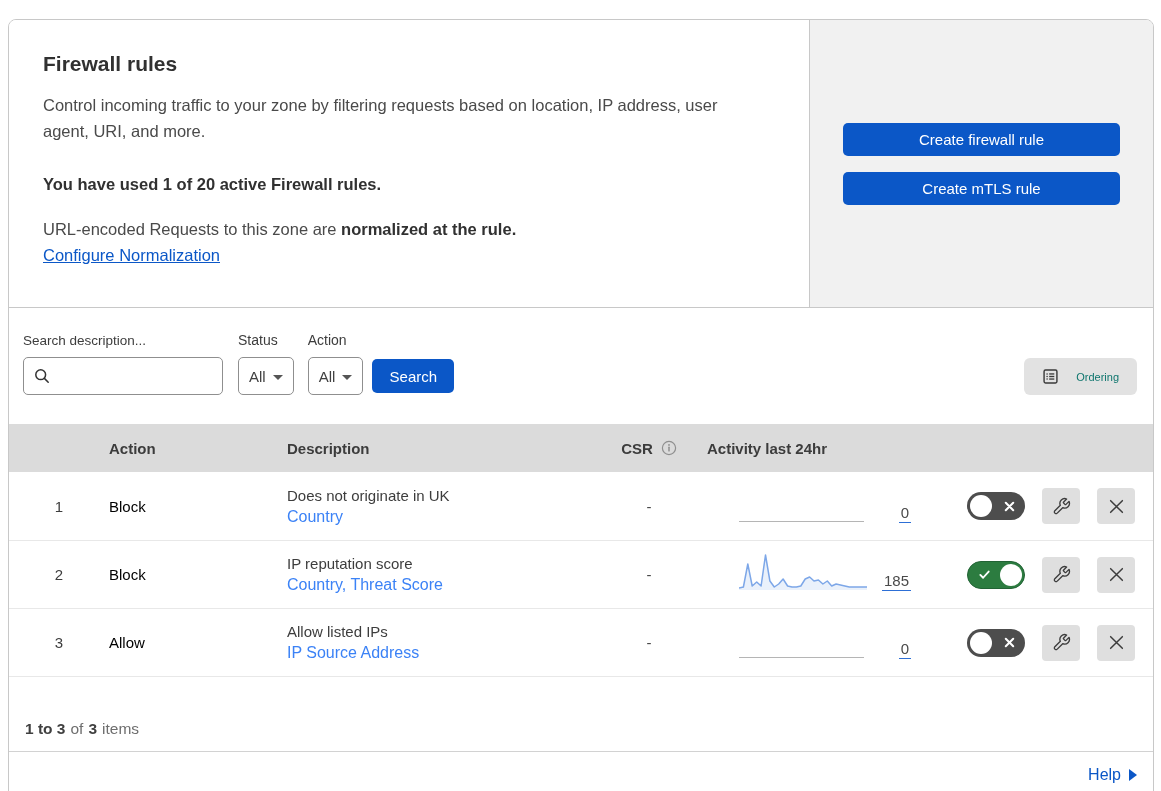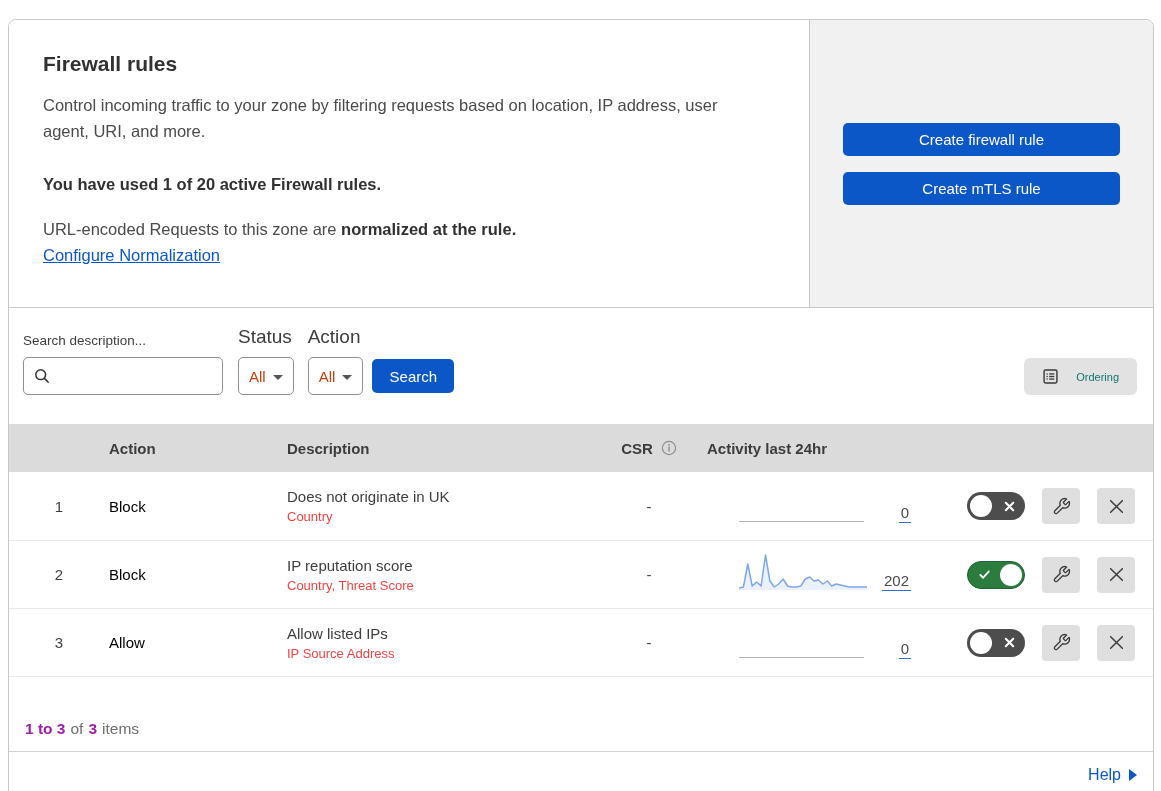--- a/index.html
+++ b/index.html
@@ -20,67 +20,67 @@
   .norm-link-line { margin-top:7px; }
   .top-right { width:343px; background:#f1f1f1; display:flex; flex-direction:column; justify-content:center; align-items:center; gap:16px; padding:0 33px; }
   .btn-primary {
     width:100%; height:33px; background:#0b57c7; color:#fff; border:none; border-radius:5px;
     font-size:15px; font-family:inherit; cursor:pointer; display:flex; align-items:center; justify-content:center;
   }
   
   .filter-bar { height:116px; display:flex; align-items:flex-end; padding:0 16px 29px 14px; }
   .fgroup { display:flex; flex-direction:column; }
   .fgroup .flabel { font-size:13.5px; color:#3d3d3d; margin-bottom:9px; }
-  .fgroup.status .flabel, .fgroup.action .flabel { font-size:19px; }
+  .fgroup.status .flabel, .fgroup.action .flabel { font-size:14px; }
   .search-box { width:200px; height:38px; border:1px solid #8f8f8f; border-radius:5px; display:flex; align-items:center; padding-left:10px; background:#fff; }
   .search-box input { border:none; outline:none; flex:1; height:100%; font-size:15px; font-family:inherit; background:transparent; margin-left:6px; }
   .fgroup.status { margin-left:15px; }
   .fgroup.action { margin-left:14px; }
-  .dropdown { height:38px; border:1px solid #8f8f8f; border-radius:5px; background:#fff; display:flex; align-items:center; padding:0 10px; gap:7px; font-size:15px; color:#c2410c; cursor:pointer; }
+  .dropdown { height:38px; border:1px solid #8f8f8f; border-radius:5px; background:#fff; display:flex; align-items:center; padding:0 10px; gap:7px; font-size:15px; color:#404040; cursor:pointer; }
   .caret { width:0; height:0; border-left:5px solid transparent; border-right:5px solid transparent; border-top:5.5px solid #555; margin-top:2px; }
   .btn-search { margin-left:9px; width:82px; height:34px; margin-bottom:2px; }
   .spacer { flex:1; }
   .btn-ordering {
     height:37px; background:#e2e2e2; border:none; border-radius:6px; padding:0 18px;
     display:flex; align-items:center; gap:17px; font-size:11px; color:#0f766e; font-family:inherit; cursor:pointer;
   }
   
   .grid { display:grid; grid-template-columns:100px 170px 320px 100px 240px 1fr; align-items:center; }
   .thead { height:48px; background:#dbdbdb; font-size:15px; font-weight:600; color:#3c3c3c; }
   .thead .c-desc, .thead .c-act { padding-left:8px; }
   .c-num { text-align:center; }
   .th-csr { display:flex; align-items:center; justify-content:center; gap:8px; }
   .rule-row { min-height:68px; border-top:1px solid #e8e8e8; background:#fff; }
   .rule-row:first-of-type { border-top:none; }
   .rows-wrap { border-bottom:1px solid #e8e8e8; }
   .cell-num { font-size:15px; color:#3d3d3d; text-align:center; }
   .cell-action { font-size:15px; color:#000000; }
   .cell-desc { padding-left:8px; }
   .desc-main { font-size:15px; color:#3d3d3d; }
-  .desc-sub { font-size:13px; color:#ef4444; margin-top:4px; }
+  .desc-sub { font-size:16px; color:#3b82f6; margin-top:4px; }
   .cell-csr { font-size:15px; color:#4a4a4a; text-align:center; }
   .cell-activity { display:flex; align-items:flex-end; padding-left:40px; padding-right:28px; height:100%; padding-bottom:17px; }
   .spark-wrap { width:128px; height:40px; position:relative; }
   .flatline { position:absolute; left:0; right:3px; bottom:1px; border-bottom:1px solid #b5b5b5; }
   .count-link { margin-left:auto; font-size:15px; color:#4a4a4a; border-bottom:1.5px solid #2d6fd6; padding:0 2px 2px 2px; cursor:pointer; line-height:1; }
   .cell-controls { display:flex; align-items:center; justify-content:flex-end; gap:17px; padding-right:18px; }
   
   .toggle { width:58px; height:28px; border-radius:14px; position:relative; cursor:pointer; flex-shrink:0; }
   .toggle .knob { position:absolute; top:3px; width:22px; height:22px; border-radius:50%; background:#fff; }
   .toggle .t-icon { position:absolute; top:6px; width:16px; height:16px; display:flex; align-items:center; justify-content:center; }
   .toggle.off { background:#4d4d4d; }
   .toggle.off .knob { left:3px; }
   .toggle.off .t-icon.x-mark { right:8px; }
   .toggle.on { background:#2c7c40; border:1px solid #226335; }
   .toggle.on .knob { right:2px; top:2px; }
   .toggle.on .t-icon.check-mark { left:8px; top:5px; }
   .icon-btn { width:38px; height:36px; background:#dfdfdf; border:none; border-radius:4px; display:flex; align-items:center; justify-content:center; cursor:pointer; }
   
   .count-footer { height:75px; display:flex; align-items:flex-end; padding:0 16px 13px 16px; border-bottom:1px solid #d2d2d2; font-size:15.5px; color:#6e6e6e; }
-  .count-footer b { color:#a21caf; }
+  .count-footer b { color:#404040; }
   .count-footer span { margin-right:5px; }
   .help-bar { height:45px; display:flex; align-items:center; justify-content:flex-end; padding-right:16px; }
   .help-link { display:flex; align-items:center; gap:8px; color:#0b57c7; font-size:16px; cursor:pointer; }
   .help-arrow { width:0; height:0; border-top:6px solid transparent; border-bottom:6px solid transparent; border-left:8px solid #0b57c7; }
   svg { display:block; }
 </style>
 </head>
 <body>
 
 <div class="card">
@@ -213,21 +213,21 @@
         <div class="desc-sub">Country, Threat Score</div>
       </div>
       <div class="cell-csr">-</div>
       <div class="cell-activity">
         <div class="spark-wrap">
             <svg width="128" height="40" viewBox="0 0 128 40">
               <polygon points="0,39 0.0,37.0 4.4,36.0 8.8,13.0 13.2,35.0 17.7,31.0 22.1,35.0 26.5,4.0 30.9,30.0 35.3,36.0 39.7,33.0 44.1,28.0 48.6,35.0 53.0,36.0 57.4,36.0 61.8,35.0 66.2,28.0 70.6,26.0 75.0,30.0 79.4,29.0 83.9,33.0 88.3,30.0 92.7,35.0 97.1,33.0 101.5,34.0 105.9,35.0 110.3,36.0 114.8,36.0 119.2,36.0 123.6,36.0 128.0,36.0 128,39" fill="rgba(125,167,232,0.16)"></polygon>
               <polyline points="0.0,37.0 4.4,36.0 8.8,13.0 13.2,35.0 17.7,31.0 22.1,35.0 26.5,4.0 30.9,30.0 35.3,36.0 39.7,33.0 44.1,28.0 48.6,35.0 53.0,36.0 57.4,36.0 61.8,35.0 66.2,28.0 70.6,26.0 75.0,30.0 79.4,29.0 83.9,33.0 88.3,30.0 92.7,35.0 97.1,33.0 101.5,34.0 105.9,35.0 110.3,36.0 114.8,36.0 119.2,36.0 123.6,36.0 128.0,36.0" fill="none" stroke="#7da7e8" stroke-width="1.5" stroke-linejoin="round"></polyline>
             </svg>
           </div>
-        <a class="count-link">202</a>
+        <a class="count-link">185</a>
       </div>
       <div class="cell-controls">
         <div class="toggle on">
           <span class="t-icon check-mark">
             <svg width="13" height="13" viewBox="0 0 14 14">
                 <path d="M2.5 7.5 L5.5 10.5 L11.5 3.8" fill="none" stroke="#fff" stroke-width="2" stroke-linecap="round" stroke-linejoin="round"></path>
               </svg>
           </span>
           <span class="knob"></span>
 

